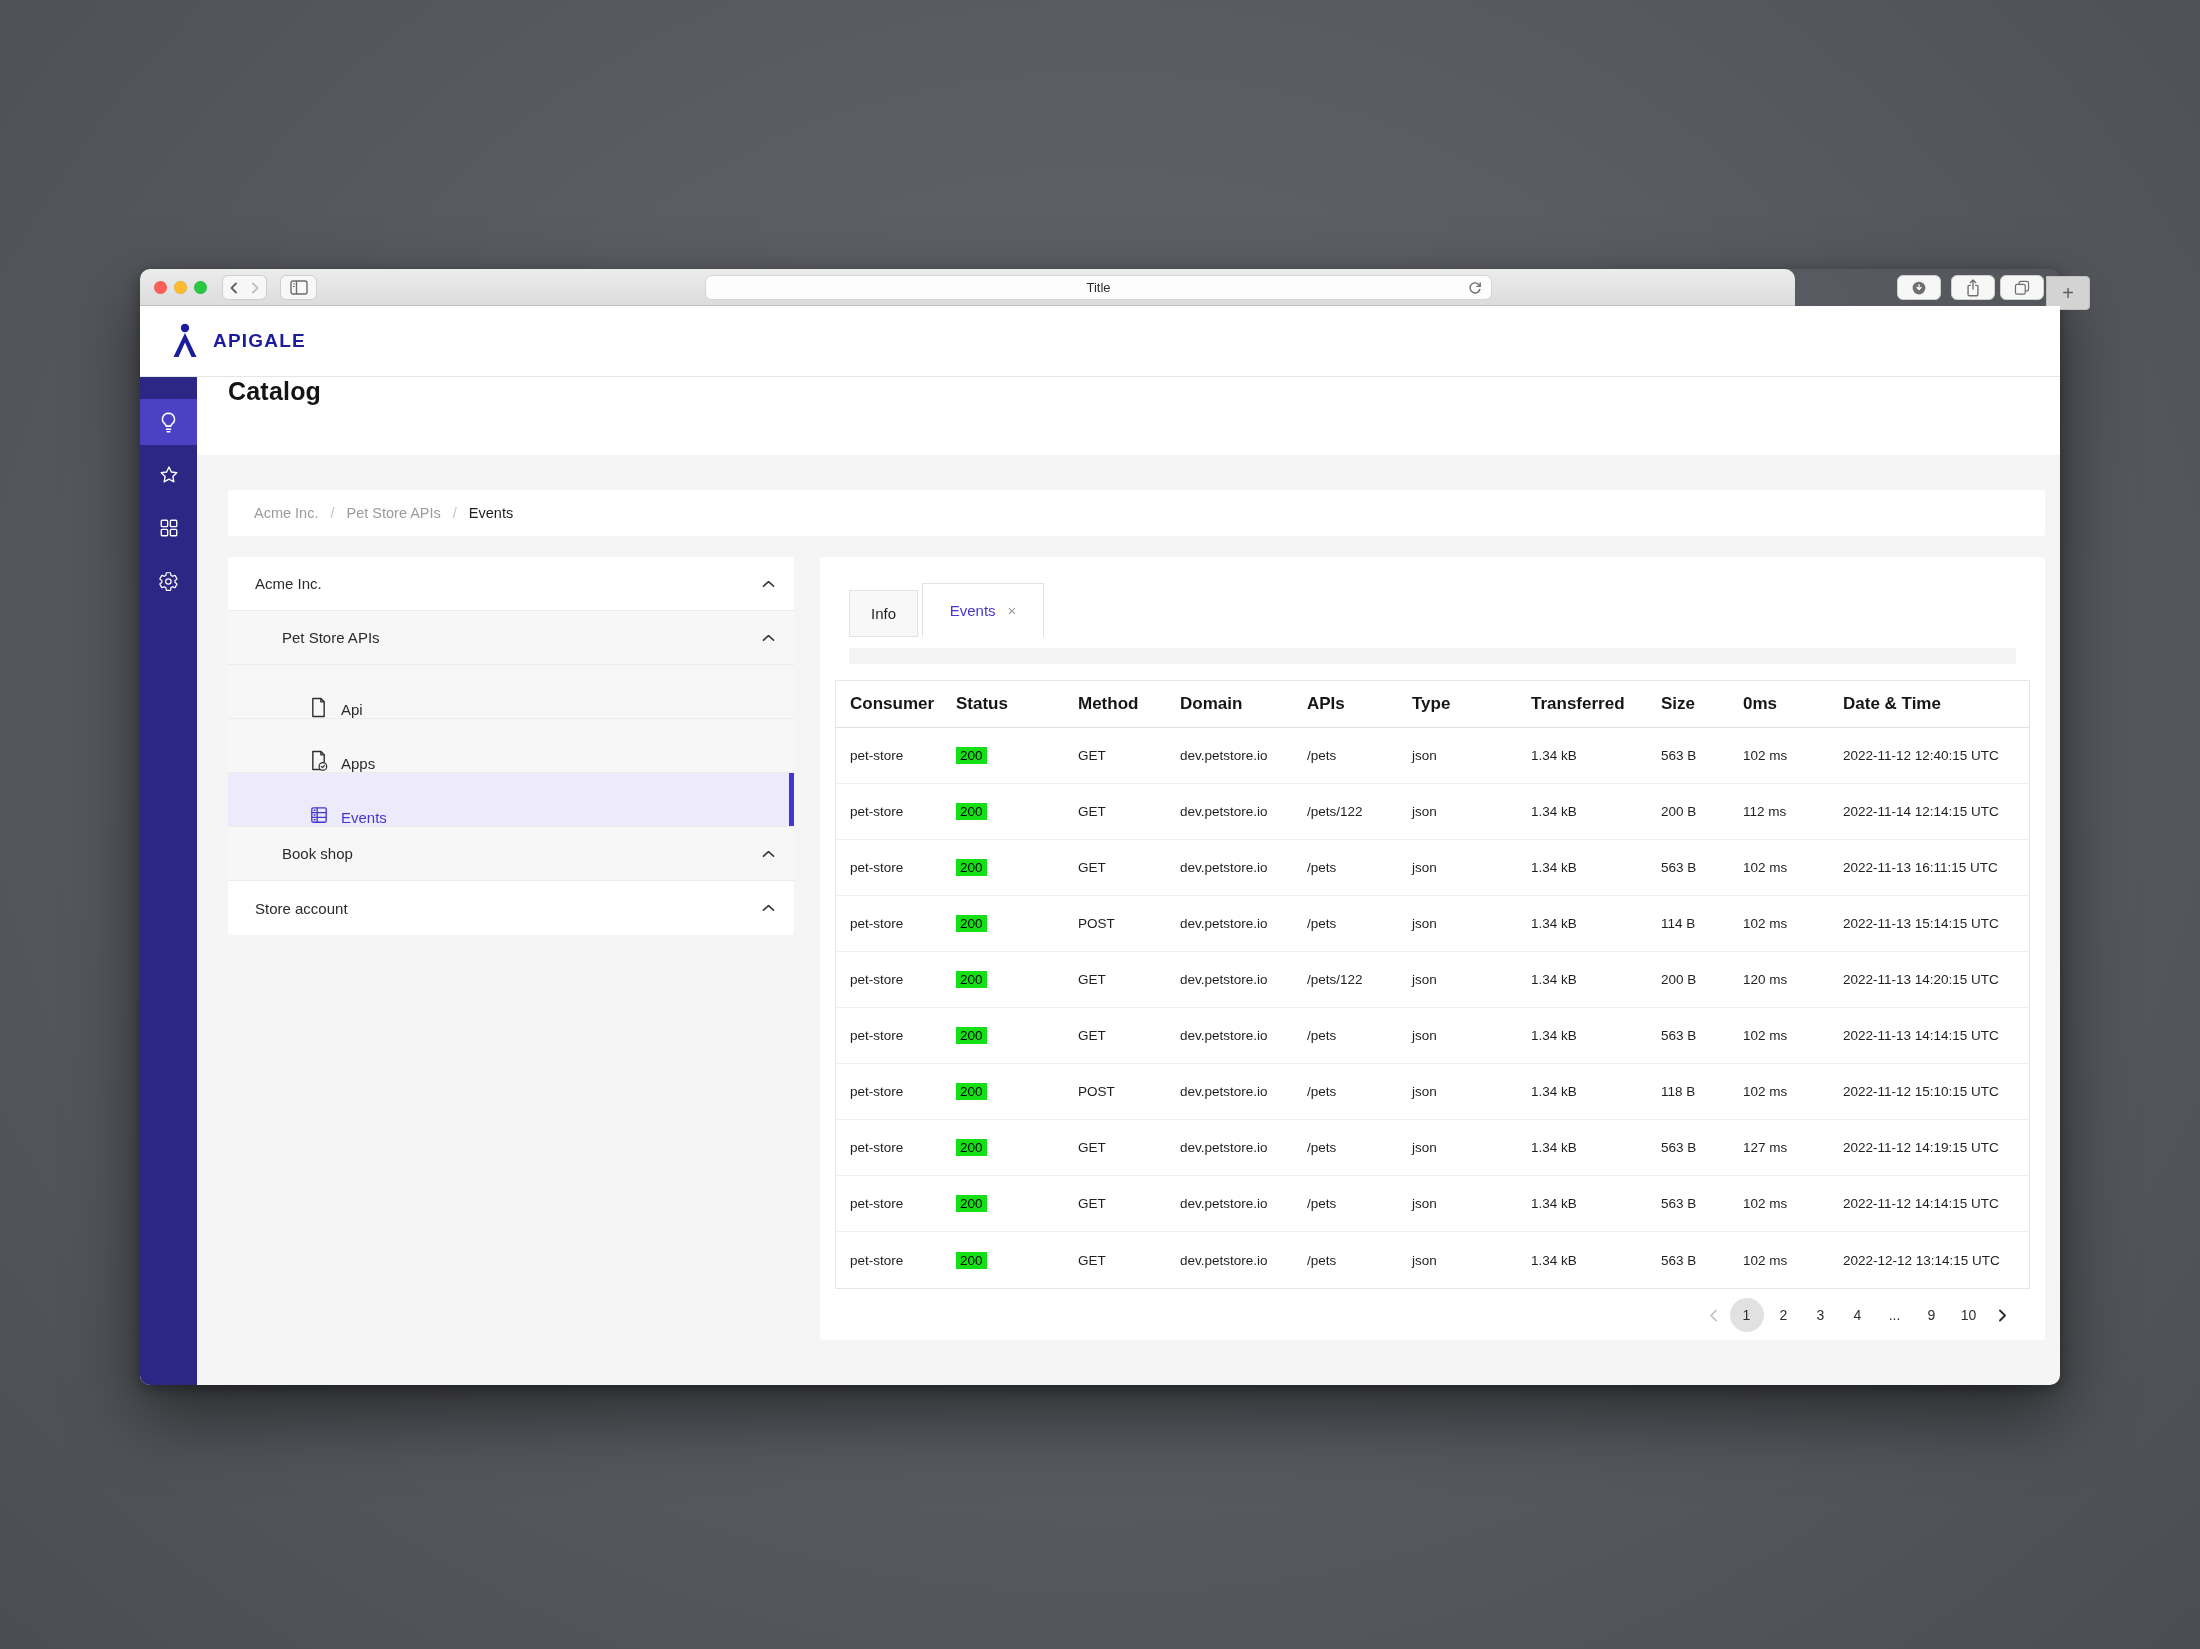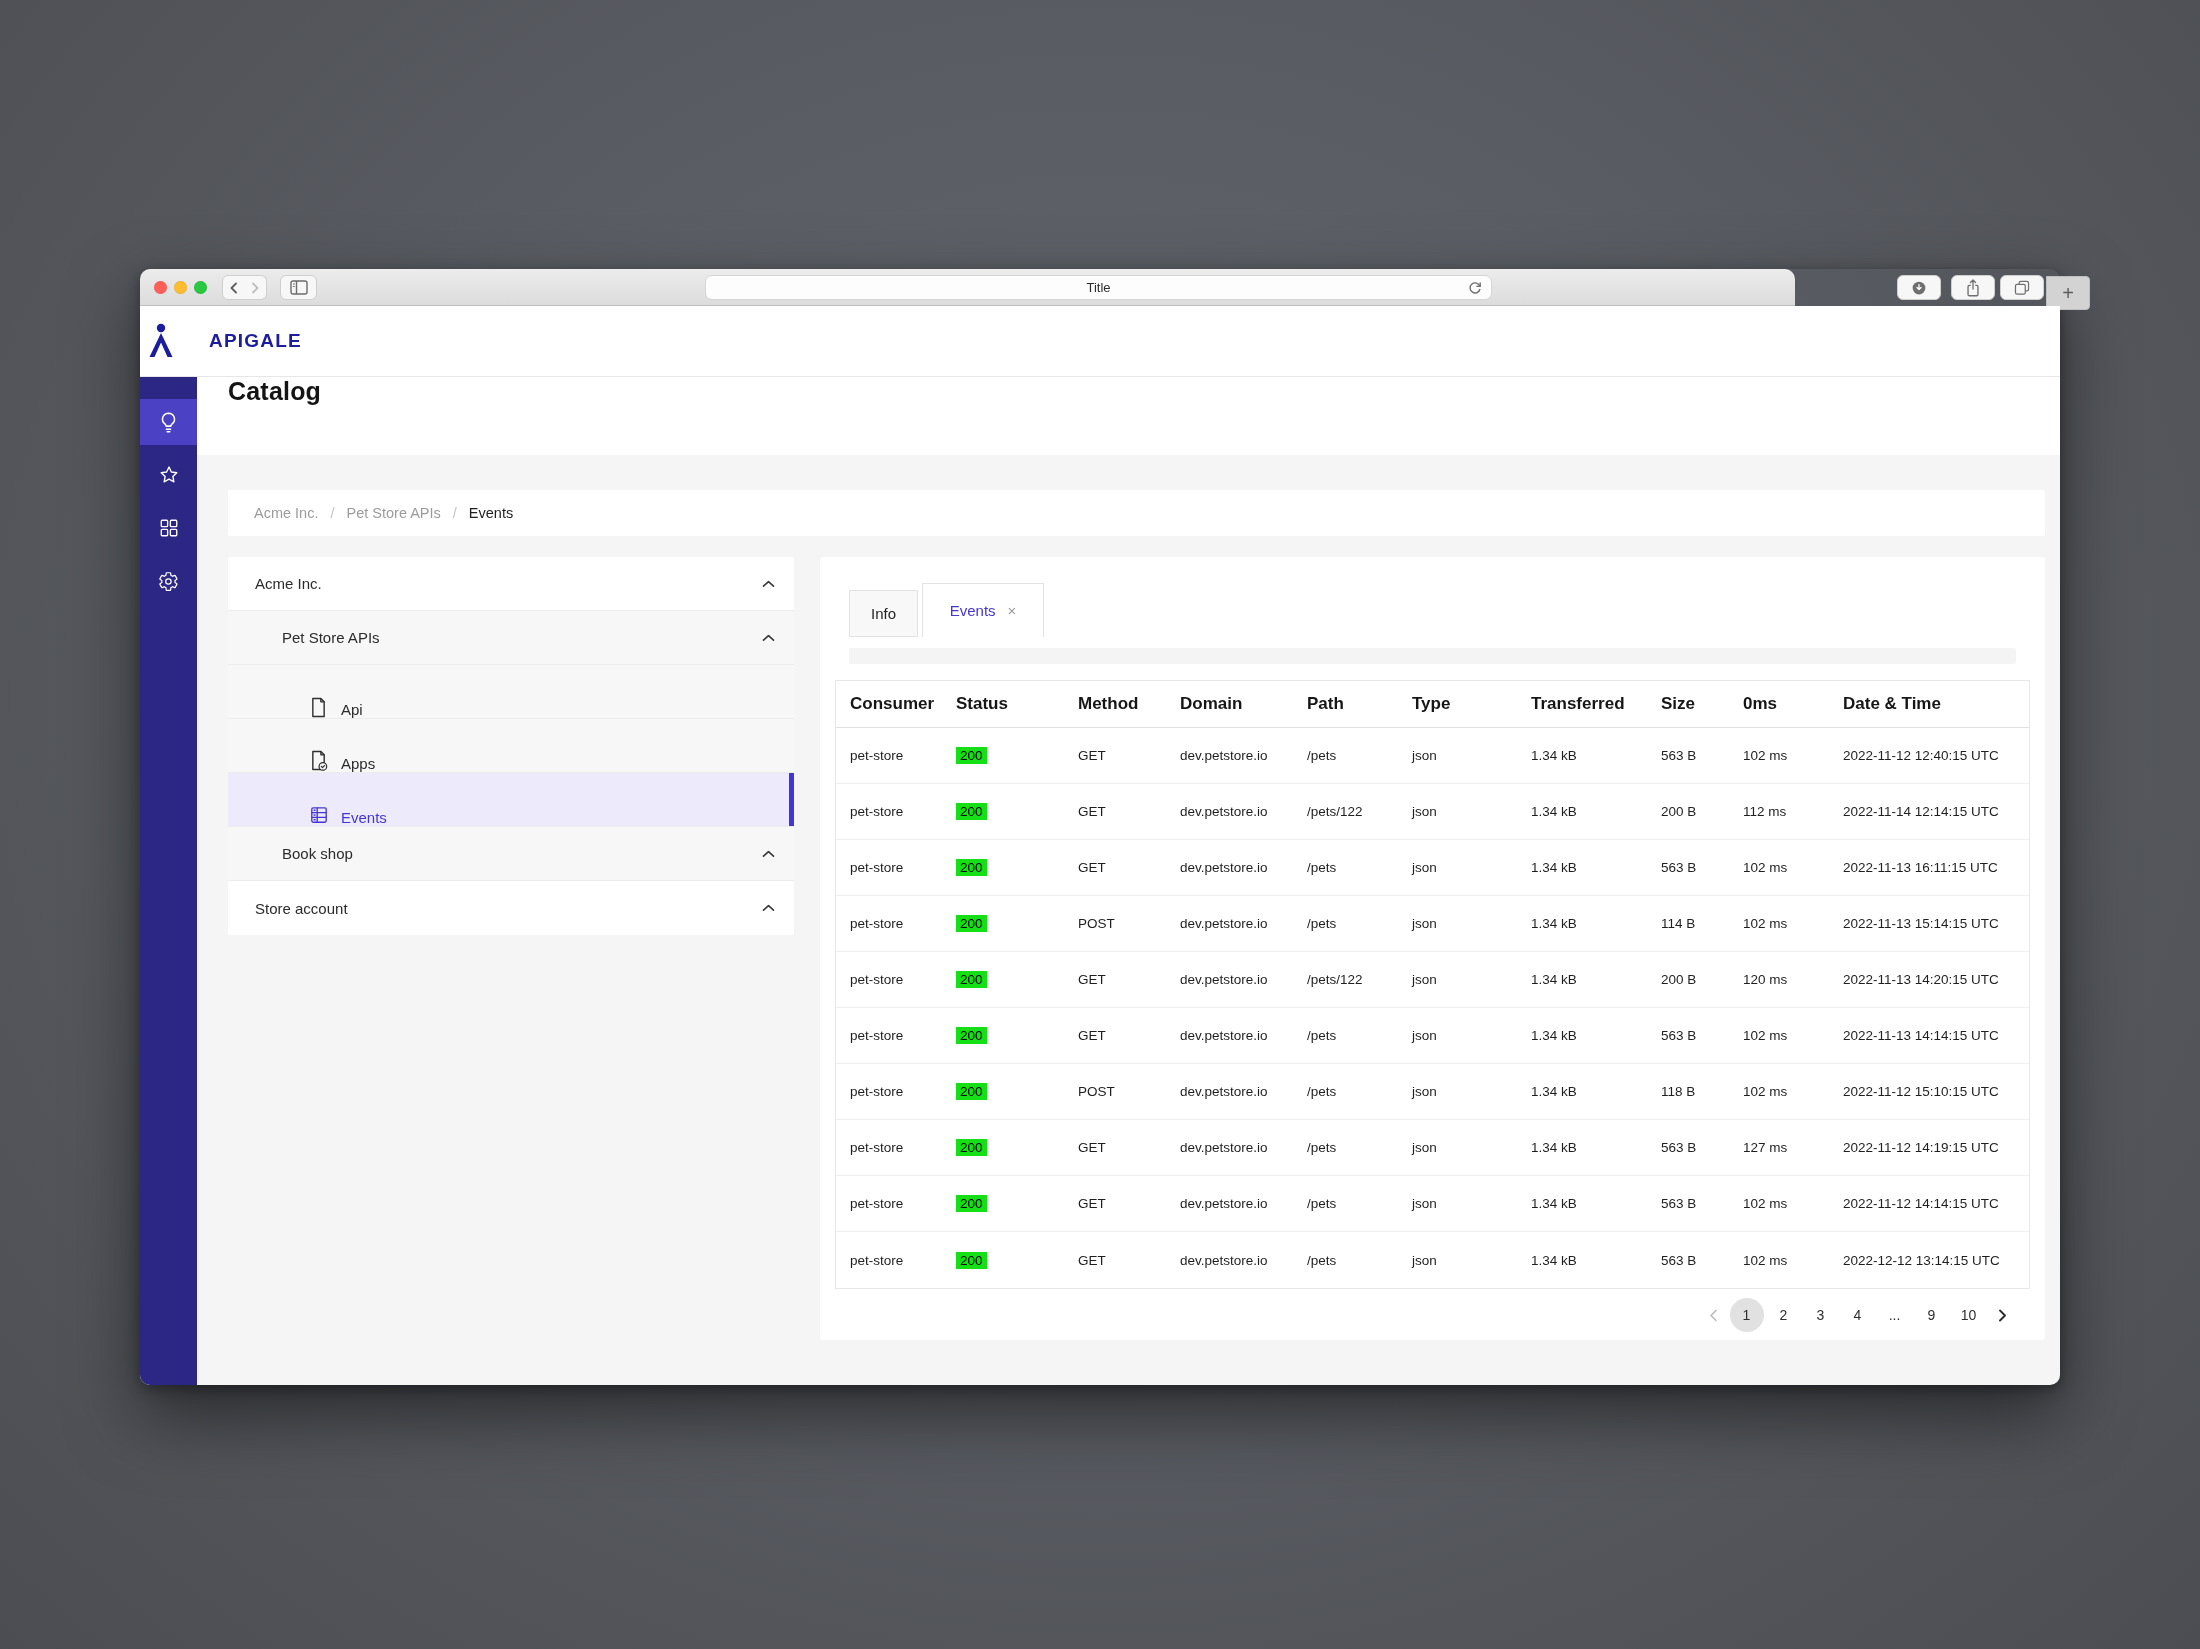--- a/index.html
+++ b/index.html
@@ -30,21 +30,21 @@
   .nav-fwd  { left:104px; width:23px; border-left:none; border-radius:0 6px 6px 0; }
   .sb-toggle { left:140px; width:37px; }
   .urlbar { position:absolute; left:565px; top:6px; width:787px; height:25px; background:#fdfdfd;
     border:1px solid #d6d6d6; border-radius:7px; display:flex; align-items:center; justify-content:center;
     font-size:13px; color:#2c2c2c; }
   .urlbar .reload { position:absolute; right:8px; top:4px; }
   .btn-dl { left:1757px; width:44px; } .btn-share { left:1811px; width:44px; } .btn-tabs { left:1860px; width:44px; }
 
   
   .appbar { position:absolute; left:0; top:37px; width:1920px; height:71px; background:#ffffff;
-    border-bottom:1px solid #e6e6e6; display:flex; align-items:center; padding-left:4px;gap:20px; }
+    border-bottom:1px solid #e6e6e6; display:flex; align-items:center; padding-left:28px; }
   .brand-text { margin-left:11px; font-size:19px; font-weight:700; letter-spacing:1.2px; color:#1c1c9e; }
 
   
   .appbody { position:absolute; left:0; top:108px; width:1920px; height:1008px; display:flex;
     border-radius:0 0 10px 10px; overflow:hidden; background:#f5f5f5; }
   .rail { width:57px; background:#2c2684; flex:0 0 57px; padding-top:22px; }
   .rail-item { width:57px; height:46px; margin-bottom:7px; display:flex; align-items:center; justify-content:center; cursor:pointer; }
   .rail-item.active { background:#4a41c4; }
 
   .main { flex:1; display:flex; flex-direction:column; }
@@ -315,21 +315,21 @@
               </div>
 
               <div class="substrip"></div>
 
               <div class="table">
                 <div class="tgrid thead">
                   <span class="hcell">Consumer</span>
                   <span class="hcell">Status</span>
                   <span class="hcell">Method</span>
                   <span class="hcell">Domain</span>
-                  <span class="hcell">Path</span>
+                  <span class="hcell">APIs</span>
                   <span class="hcell">Type</span>
                   <span class="hcell">Transferred</span>
                   <span class="hcell">Size</span>
                   <span class="hcell">0ms</span>
                   <span class="hcell">Date &amp; Time</span>
                 </div>
                 <div>
   <div class="tgrid trow">
     <span class="cell">pet-store</span>
     <span class="cell"><span class="chip">200</span></span>

